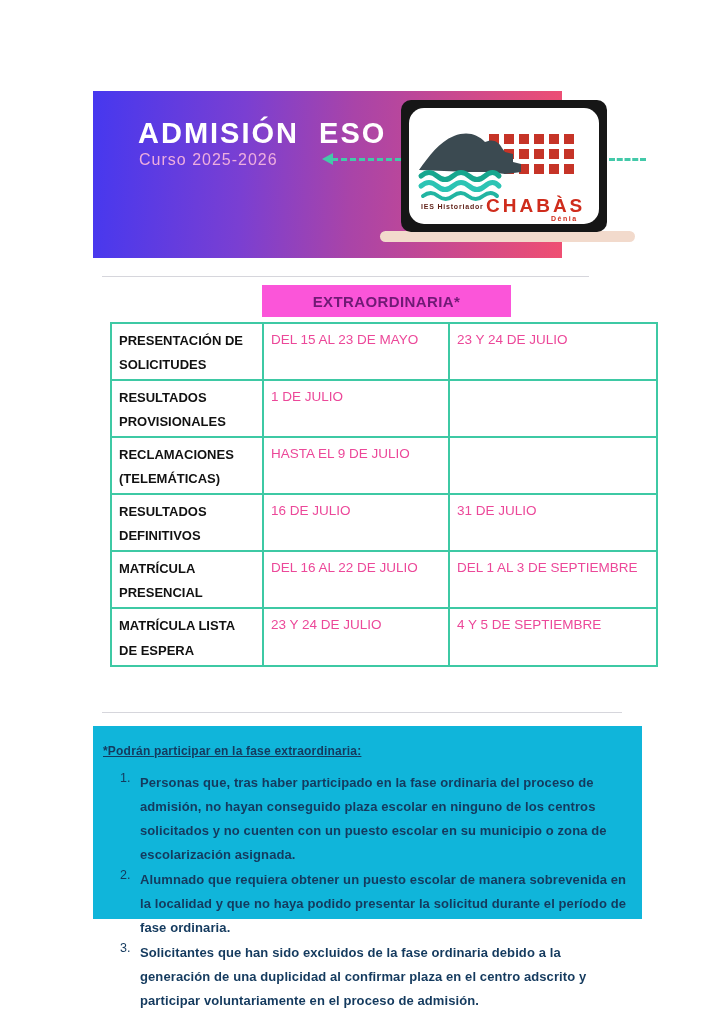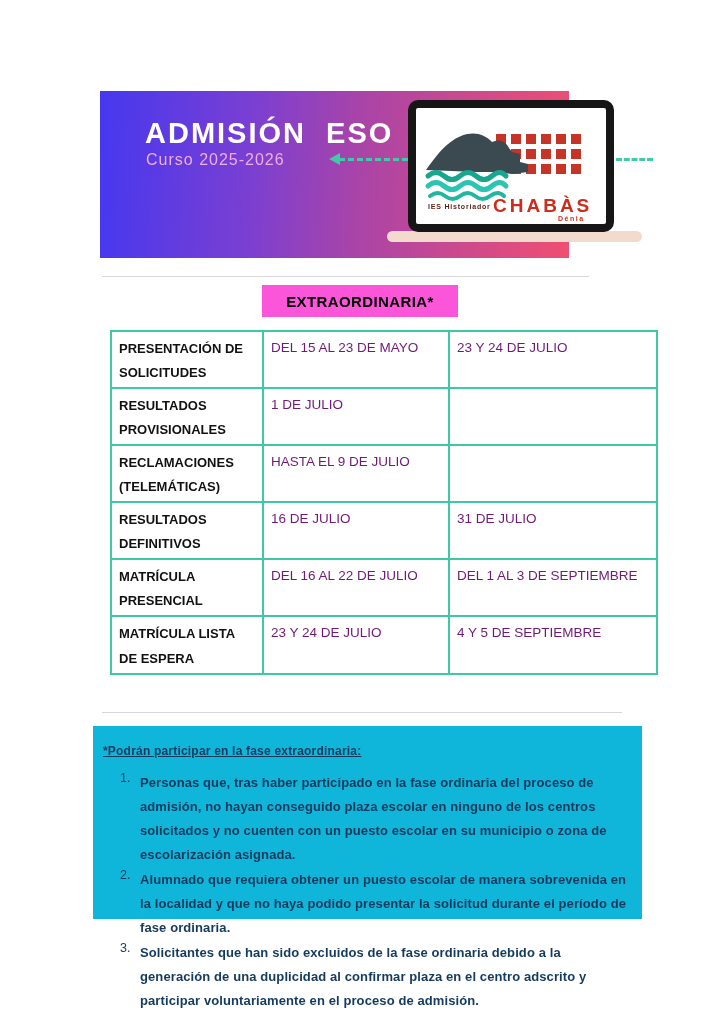--- a/index.html
+++ b/index.html
@@ -2,21 +2,21 @@
 <html><head>
 <meta charset="utf-8">
 <style>
   * { margin:0; padding:0; box-sizing:border-box; }
   html,body { background:#ffffff; }
   body { font-family:"Liberation Sans", sans-serif; }
   .page { position:relative; width:724px; height:1024px; background:#ffffff; overflow:hidden; }
 
   
   .banner {
-    position:absolute; left:100px; top:91px; width:469px; height:167px;
+    position:absolute; left:93px; top:91px; width:469px; height:167px;
     background:linear-gradient(93deg,#4638ef 0%, #7a3fd2 32%, #a944a8 55%, #ef4f72 100%);
   }
   .banner-title {
     position:absolute; left:45px; top:26px;
     font-size:29px; font-weight:bold; color:#ffffff; letter-spacing:2px; white-space:pre;
   }
   .banner-subtitle {
     position:absolute; left:46px; top:60px;
     font-size:16px; color:#eeaede; letter-spacing:1px;
   }
@@ -32,42 +32,42 @@
   .dash-right {
     position:absolute; left:516px; top:67px; width:37px; height:0;
     border-top:3px dashed #43c9a9;
   }
   .laptop-screen {
     position:absolute; left:308px; top:9px; width:206px; height:132px;
     background:#161616; border-radius:10px;
   }
   .laptop-display {
     position:absolute; left:8px; top:8px; right:8px; bottom:8px;
-    background:#ffffff; border-radius:2px; overflow:hidden;
+    background:#ffffff; border-radius:15px; overflow:hidden;
   }
   .laptop-base {
     position:absolute; left:287px; top:140px; width:255px; height:11px;
     background:#f2dacc; border-radius:6px;
   }
 
   
   .divider { position:absolute; height:1px; background:#d6d6dc; }
   .divider-top { left:102px; top:276px; width:487px; }
   .divider-bottom { left:102px; top:712px; width:520px; }
 
   
   .schedule { position:absolute; left:110px; top:285px; width:546px; }
   .schedule-header { display:flex; margin-left:152px; height:32px; }
   .hdr-cell { display:flex; align-items:center; justify-content:center; font-weight:bold; font-size:15px; letter-spacing:0.4px; }
   .hdr-ordinaria { width:186px; background:#4b3bf0; color:#ffffff; }
-  .hdr-extra { width:196px; background:#fb55d9; color:#000000; }
-  table.grid { border-collapse:collapse; width:546px; margin-top:13px; table-layout:fixed;padding-left:28px; }
+  .hdr-extra { width:249px; background:#fb55d9; color:#701a75; }
+  table.grid { border-collapse:collapse; width:546px; margin-top:5px; table-layout:fixed;padding-left:28px; }
   table.grid td {
     border:2px solid #3ec9a4; vertical-align:top; padding:5px 7px 2px 7px;
-    font-size:13.5px; color:#701a75; line-height:1.6;
+    font-size:13.5px; color:#ec4899; line-height:1.6;
   }
   table.grid td.lbl { font-weight:bold; color:#111111; font-size:13px; line-height:1.85; }
   col.c1 { width:152px; } col.c2 { width:186px; } col.c3 { width:208px; }
   tr.h50 { height:50px; } tr.h26 { height:26px; } tr.h55 { height:55px; } tr.h47 { height:47px; }
 
   
   .note-box {
     position:absolute; left:93px; top:726px; width:549px; height:193px;
     background:#10b5da; color:#143a5e; padding:18px 14px 16px 10px;
   }

